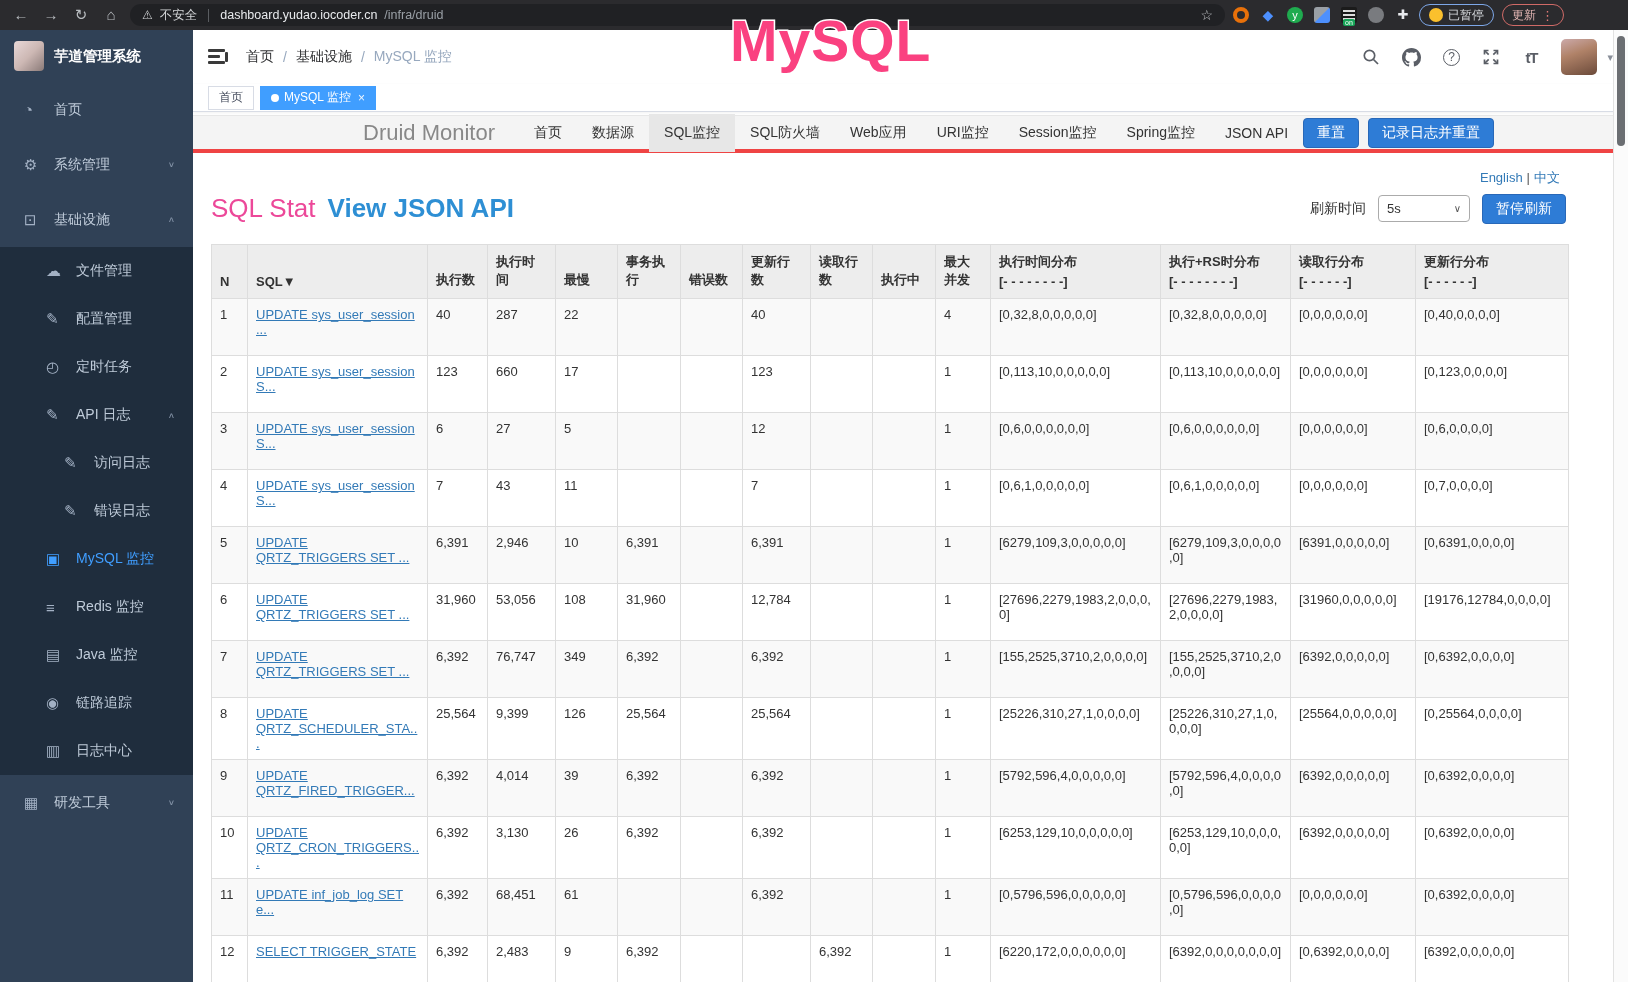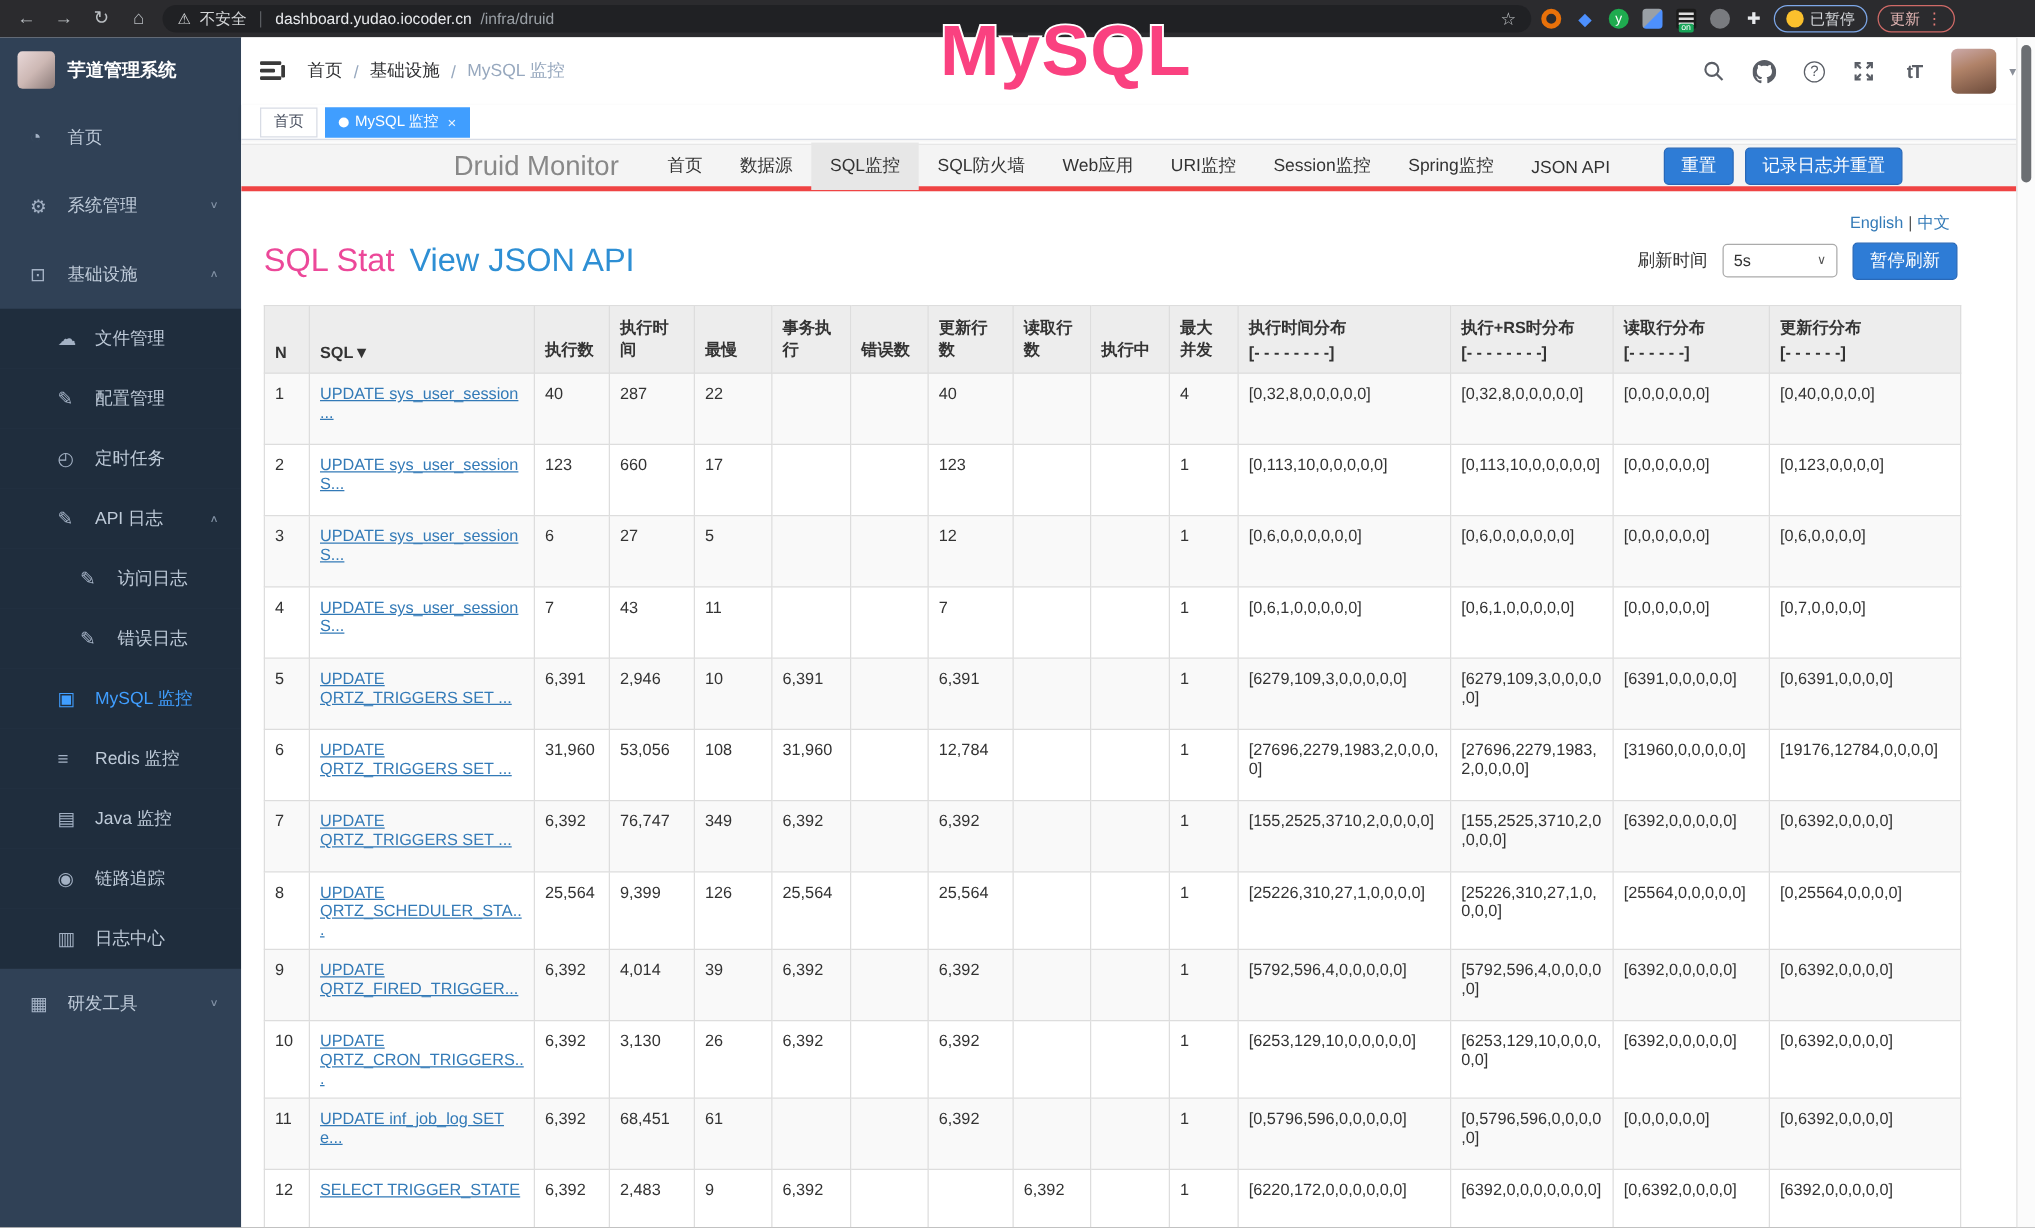--- a/index.html
+++ b/index.html
@@ -74,47 +74,47 @@
   .tabdot { width:8px; height:8px; border-radius:50%; background:#fff; }
   .tabx { font-size:12px; margin-left:2px; opacity:.9; }
 
   
   .content { flex:1; overflow:hidden; position:relative; padding-top:3px; }
   .druid-bar { height:38px; background:#f4f4f4; border-top:1px solid #e7e7e7; border-bottom:4px solid #ef4444; display:flex; align-items:center; }
   .druid-brand { margin-left:170px; font-size:22px; color:#888; font-weight:400; }
   .druid-nav { display:flex; margin-left:24px; height:38px; }
   .dn-item { display:flex; align-items:center; padding:0 15px; font-size:14px; color:#333; text-decoration:none; cursor:pointer; }
   .dn-item.active { background:#e7e7e7; }
-  .druid-btns { margin-left:28px; display:flex; gap:9px; }
+  .druid-btns { display:flex; gap:9px; }
   .btn-blue { background:#2e7cd6; border:1px solid #2868b8; color:#fff; border-radius:4px; font-size:14px; padding:5px 13px; cursor:pointer; font-family:inherit; }
 
   .lang-row { text-align:right; padding:16px 68px 0 0; font-size:13px; height:30px; }
   .lang-row a { color:#337ab7; text-decoration:none; }
   .lang-sep { color:#555; margin:0 4px; }
 
   .title-row { display:flex; align-items:center; margin:10px 62px 0 18px; }
   .page-title { font-size:26px; font-weight:normal; color:#ec4899; }
-  .title-link { font-size:26px; font-weight:normal; color:#2e8fd4; text-decoration:none; margin-left:12px; }
+  .title-link { font-size:26px; font-weight:bold; color:#2e8fd4; text-decoration:none; margin-left:12px; }
   .refresh-box { margin-left:auto; display:flex; align-items:center; gap:12px; }
   .refresh-label { font-size:14px; color:#333; }
   .select { width:92px; height:27px; border:1px solid #ababab; border-radius:4px; background:#fff; display:flex; align-items:center; padding:0 8px; font-size:13px; color:#333; cursor:pointer; }
   .select .car { margin-left:auto; font-size:10px; color:#555; }
 
   
   .table-wrap { margin:20px 0 0 18px; }
   table { border-collapse:collapse; table-layout:fixed; width:1357px; font-size:13px; color:#333; }
   th, td { border:1px solid #ddd; padding:8px; text-align:left; vertical-align:top; word-wrap:break-word; }
   thead th { background:#ededed; font-weight:bold; vertical-align:bottom; height:50px; padding-bottom:9px; }
   tbody tr { height:57px; }
   tbody tr:nth-child(odd) { background:#f9f9f9; }
   .sql-link { color:#337ab7; text-decoration:underline; cursor:pointer; }
   .th-sub { font-weight:bold; margin-top:3px; }
 
   
-  .mysql-overlay { position:absolute; left:752px; top:8px; z-index:50; font-size:57px; font-weight:bold; color:#fa4180;
+  .mysql-overlay { position:absolute; left:730px; top:8px; z-index:50; font-size:57px; font-weight:bold; color:#fa4180;
      -webkit-text-stroke:3px #fff; paint-order:stroke fill; letter-spacing:1px; }
 
   
   .page-scrollbar { position:absolute; right:0; top:30px; bottom:0; width:15px; background:#fbfbfb; border-left:1px solid #e2e2e2; z-index:40; }
   .page-scrollbar .thumb { position:absolute; top:6px; left:3px; width:8px; height:110px; background:#6b6e72; border-radius:4px; }
 </style>
 </head>
 <body>
 
 <div class="screen">

